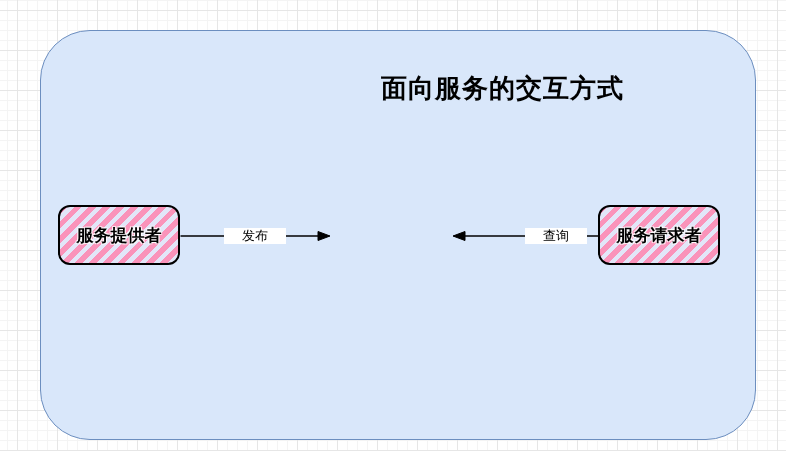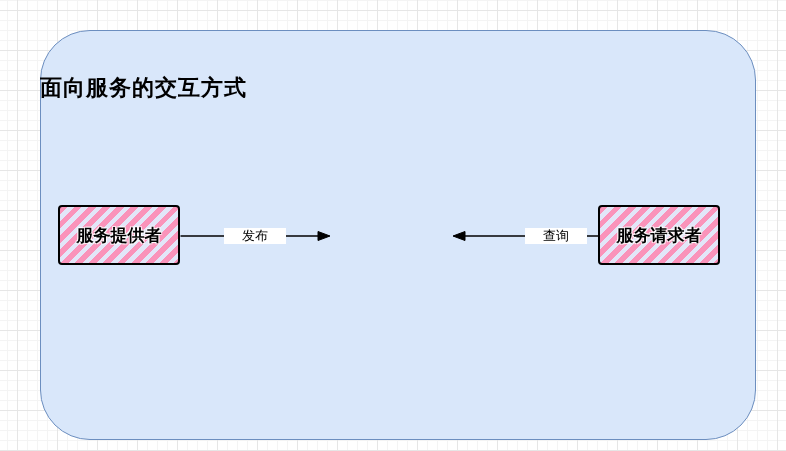--- a/index.html
+++ b/index.html
@@ -35,31 +35,31 @@
   .container-shape{
     position:absolute;
     left:40px;top:30px;width:716px;height:410px;
     background:var(--container-fill);
     border:1.6px solid var(--container-stroke);
     border-radius:50px;
   }
   .diagram-title{
     position:absolute;
     left:40px;top:75px;width:584px;
-    text-align:left;
-    font-size:22px;line-height:26px;
+    text-align:right;
+    font-size:26px;line-height:26px;
     font-weight:bold;
     letter-spacing:1px;
     color:var(--text);
   }
   .node{
     position:absolute;
     width:122px;height:60px;
     border:2.5px solid var(--node-border);
-    border-radius:4px;
+    border-radius:12px;
     background:repeating-linear-gradient(135deg,
       var(--node-stripe) 0 5.5px,
       var(--node-stripe-gap) 5.5px 10px);
     display:flex;align-items:center;justify-content:center;
   }
   .node-provider{left:58px;top:205px;}
   .node-registry{left:330px;top:206px;width:123px;}
   .node-requester{left:598px;top:205px;text-align:center;}
   .node-label{
     font-size:17px;font-weight:bold;color:var(--text);

